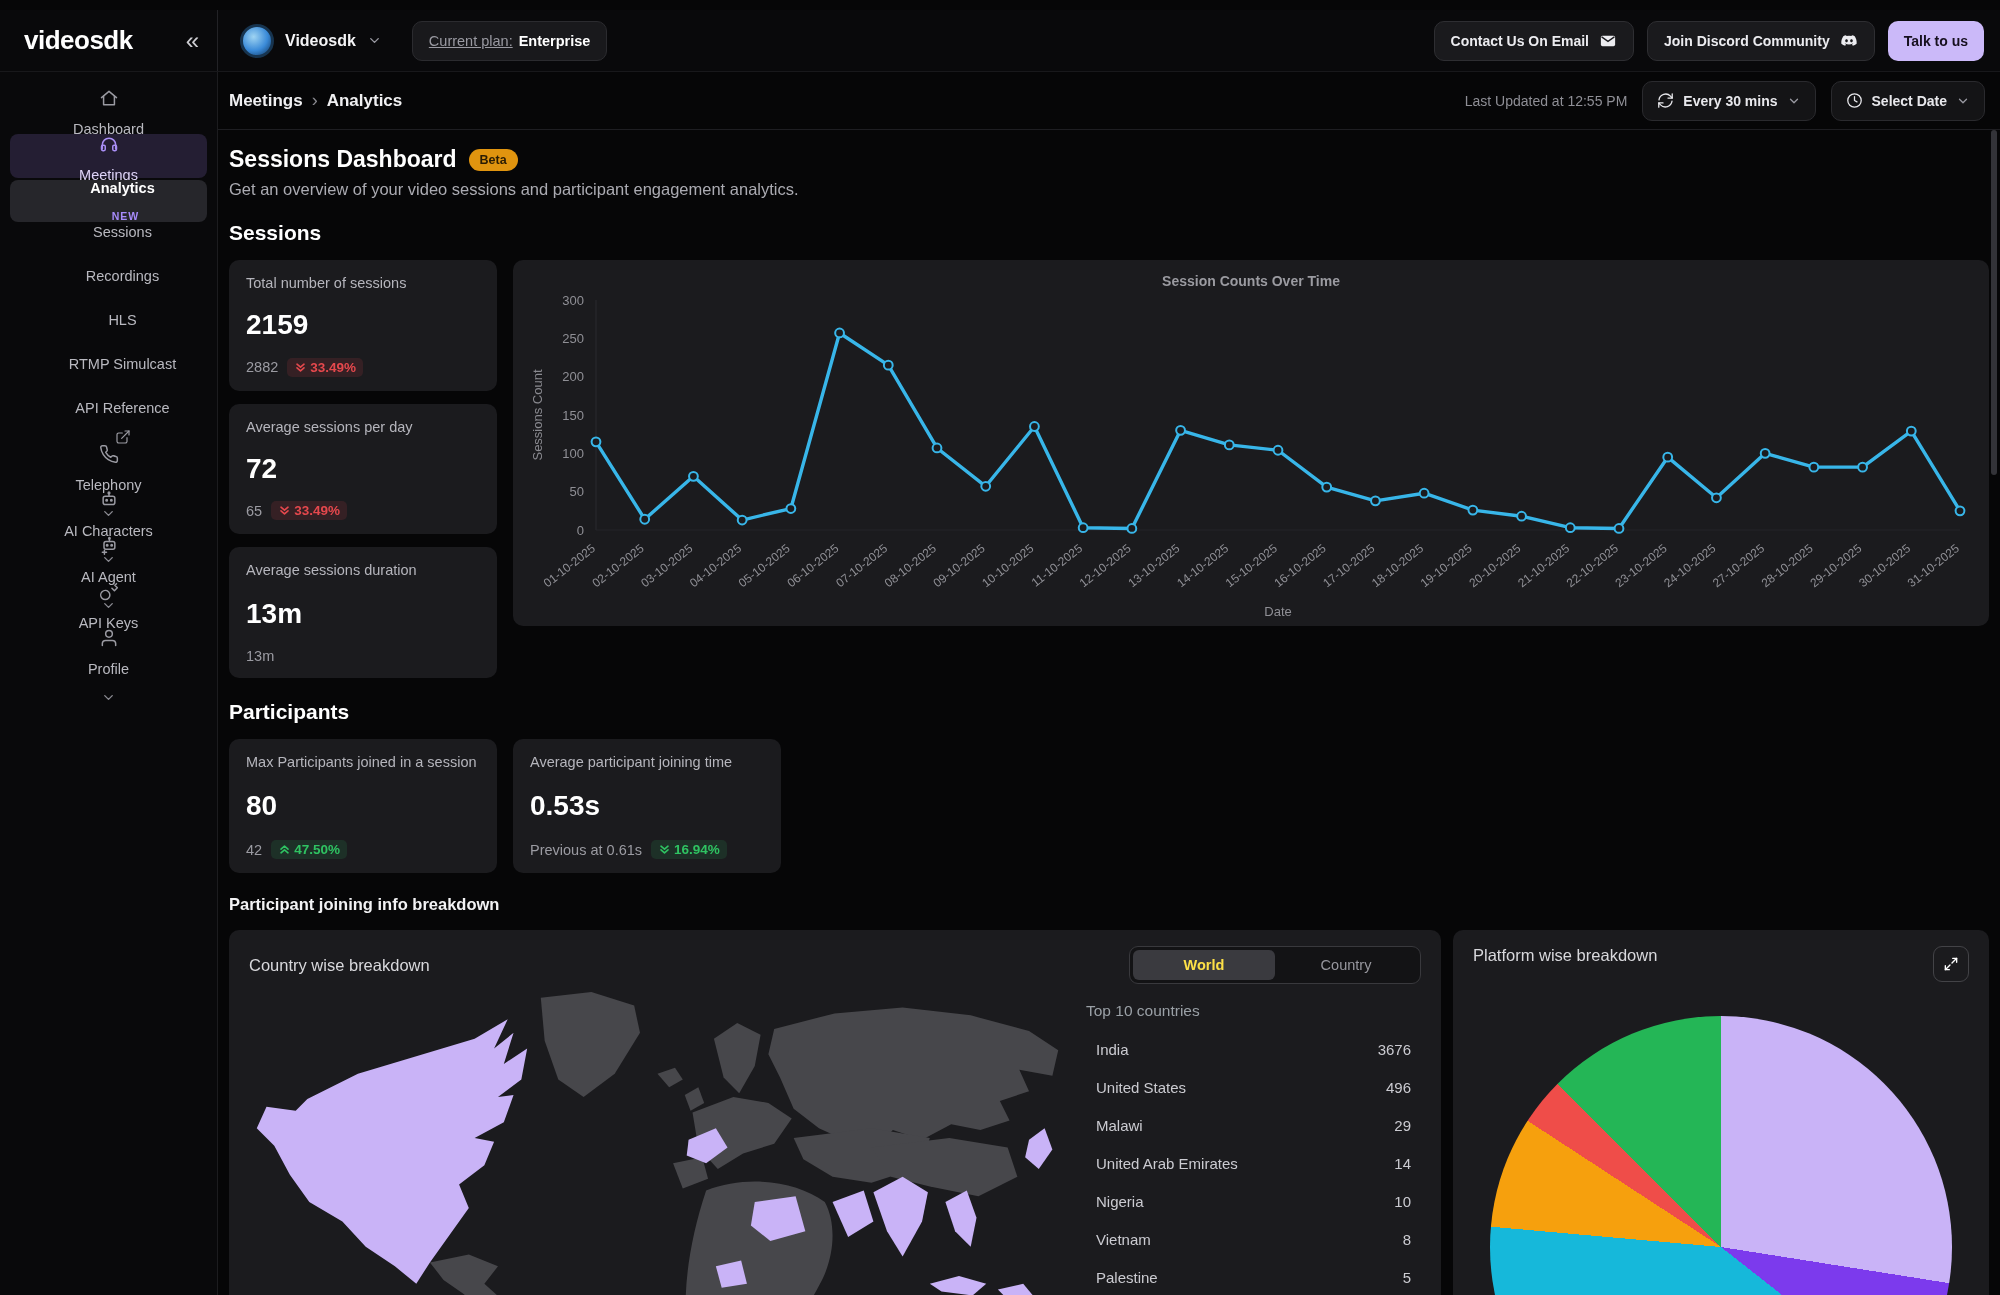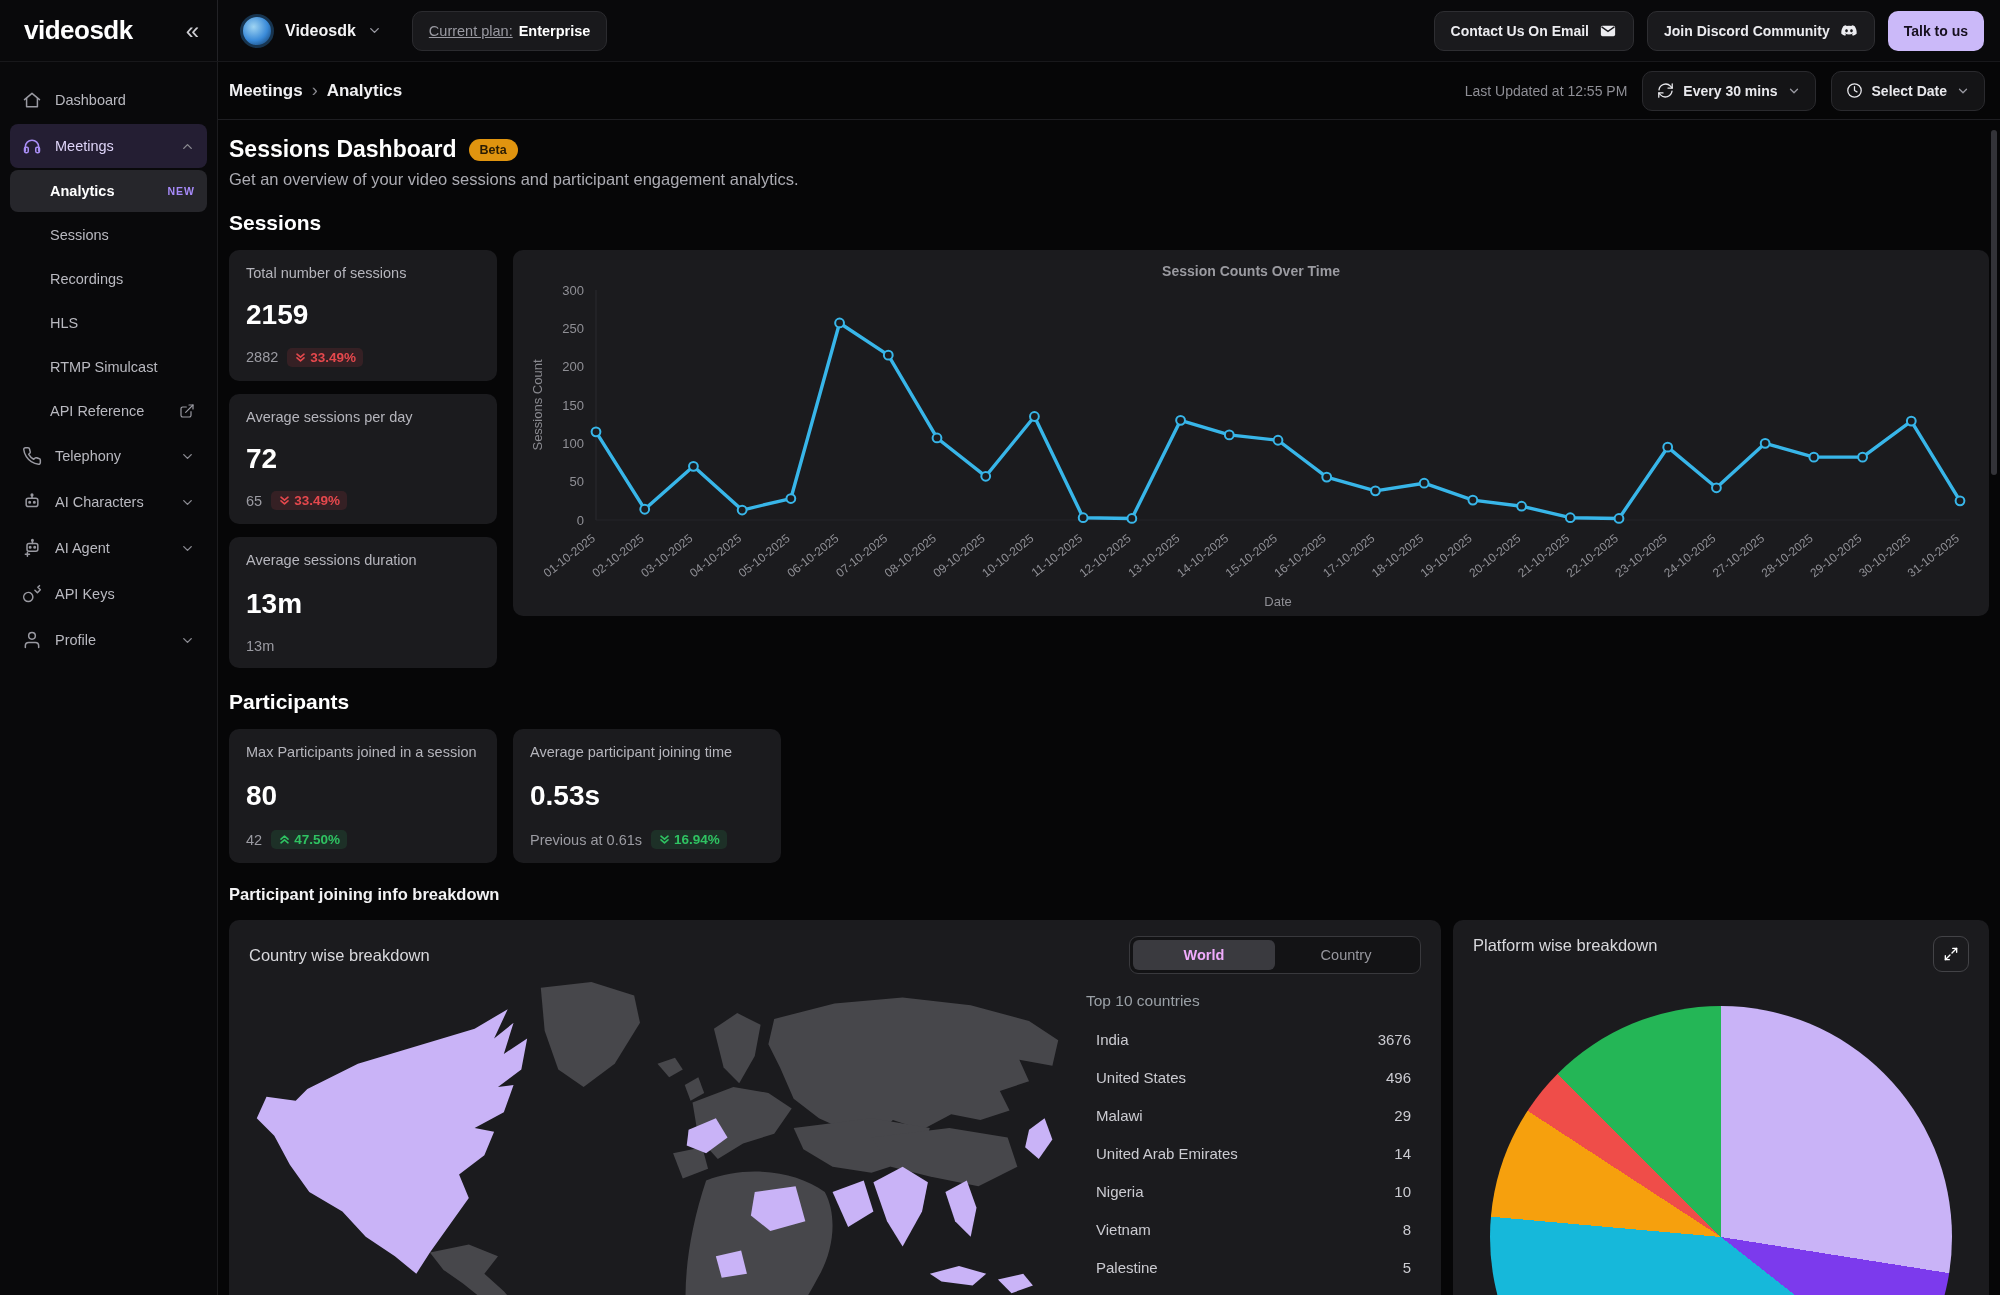--- a/index.html
+++ b/index.html
@@ -12,40 +12,40 @@
   html,body{width:2000px; height:1295px; overflow:hidden;}
   body{
     background:var(--bg); color:var(--txt);
     font-family:"Liberation Sans","DejaVu Sans",sans-serif;
     position:relative;
   }
   .icn{display:inline-flex; width:20px; height:20px; flex:0 0 auto;}
   .icn svg{width:100%; height:100%;}
 
   
-  .topbar{height:62px; display:flex; align-items:center; background:var(--panel); border-bottom:1px solid #18181b;}
+  .topbar{height:62px; display:flex; align-items:center; background:var(--panel); border-bottom:1px solid #18181b;margin-top:10px;}
   .logo-wrap{width:218px; height:100%; display:flex; align-items:center; justify-content:space-between; padding:0 18px 0 24px; border-right:1px solid #222226;}
   .logo{font-size:26px; font-weight:bold; letter-spacing:-0.5px; color:#fff;}
   .collapse-btn{font-size:24px; color:#cdcdd2; cursor:pointer; line-height:1;}
   .org{display:flex; align-items:center; gap:11px; padding-left:22px; cursor:pointer;}
   .avatar{width:34px; height:34px; border-radius:50%; background:radial-gradient(circle at 38% 35%, #9fd4f2, #3a8ad8 55%, #123a66 95%); border:3px solid #17344f;}
   .org-name{font-size:16px; font-weight:600; color:#f4f4f6;}
   .org .s-chev{width:15px;height:15px;color:#9a9aa2;}
   .plan-pill{margin-left:30px; height:40px; display:flex; align-items:center; gap:6px; background:#19191c; border:1px solid #2b2b2f; border-radius:10px; padding:0 16px; font-size:14.5px;}
   .plan-prefix{color:#9a9aa2;text-decoration:underline;}
   .plan-value{color:#fff; font-weight:700;}
   .top-right{margin-left:auto; display:flex; align-items:center; gap:13px; padding-right:16px;}
   .top-btn{height:40px; display:flex; align-items:center; gap:10px; background:#1a1a1d; border:1px solid #2e2e32; border-radius:10px; padding:0 16px; font-size:14px; font-weight:600; color:#ececf0; cursor:pointer;}
   .top-btn .icn{width:18px;height:18px;}
   .talk-btn{background:var(--accent); border:none; color:#17101f; font-weight:700;}
 
   
   .shell{display:flex; height:1233px;}
   .sidebar{width:218px; background:var(--panel); border-right:1px solid #1c1c1f; padding:16px 10px; display:flex; flex-direction:column; gap:2px;}
-  .side-item{height:44px; border-radius:8px; display:flex; align-items:center; gap:13px; padding:0 12px; color:#b9b9c0; font-size:14.5px; cursor:pointer;}
+  .side-item{height:44px; border-radius:8px; display:flex; align-items:center; gap:13px; padding:0 12px; color:#b9b9c0; font-size:14.5px; cursor:pointer;flex-direction:column;}
   .side-item .s-icon{color:#9a9aa2;}
   .side-item .s-label{flex:1; white-space:nowrap;}
   .side-item .s-chev{width:15px;height:15px;color:#8b8b92;}
   .side-item .s-trail{width:16px;height:16px;color:#9a9aa2;}
   .side-item.group-active{background:#241e33; color:#ded4f8;}
   .side-item.group-active .s-icon{color:#a98ef5;}
   .side-item.sub{height:42px; padding-left:40px;}
   .side-item.sub.active{background:#26262b; color:#ffffff; font-weight:600;}
   .s-badge{font-size:10.5px; font-weight:bold; letter-spacing:1px; color:#a78bfa; margin-left:6px;}
 
@@ -85,21 +85,21 @@
   .chart-card{flex:1; min-width:0; background:var(--card); border-radius:10px; height:366px; overflow:hidden;}
   .chart-card svg{display:block; width:100%; height:100%;}
   .p-cards{display:flex; gap:16px;}
 
   .bottom-row{display:flex; gap:12px; margin-top:16px; align-items:stretch;}
   .geo-card{flex:1; min-width:0; background:var(--card); border-radius:10px; padding:16px 20px; height:540px; overflow:hidden;}
   .geo-head{display:flex; align-items:center; justify-content:space-between;}
   .card-title{font-size:16.5px; color:#d8d8dc; font-weight:500;}
   .toggle{width:292px; height:38px; background:#131315; border:1px solid #39393d; border-radius:9px; display:flex; padding:3px;}
   .toggle-opt{flex:1; display:flex; align-items:center; justify-content:center; font-size:14.5px; color:#97979e; border-radius:6px; cursor:pointer;}
-  .toggle-opt.active{background:#3a3a3f; color:#f0abfc; font-weight:600;}
+  .toggle-opt.active{background:#3a3a3f; color:#fde047; font-weight:600;}
   .geo-body{display:flex; gap:20px;}
   .map-wrap{flex:1; min-width:0; padding-top:8px;}
   .map-wrap svg{width:100%; height:470px; display:block;}
   .country-col{width:335px; flex:0 0 auto;}
   .list-title{font-size:15.5px; color:#9aa0a6; margin:18px 0 10px; font-weight:500;}
   .country-row{height:38px; display:flex; align-items:center; justify-content:space-between; padding:0 10px; font-size:15px; color:#cbcbd1; border-radius:6px; cursor:default;}
 
   .plat-card{width:536px; flex:0 0 auto; background:var(--card); border-radius:10px; padding:16px 20px; height:540px; overflow:hidden; position:relative;}
   .plat-head{display:flex; align-items:flex-start; justify-content:space-between;gap:48px;}
   .expand-btn{width:36px; height:36px; border:1px solid #434347; border-radius:9px; display:flex; align-items:center; justify-content:center; color:#fff; cursor:pointer; background:transparent;}

